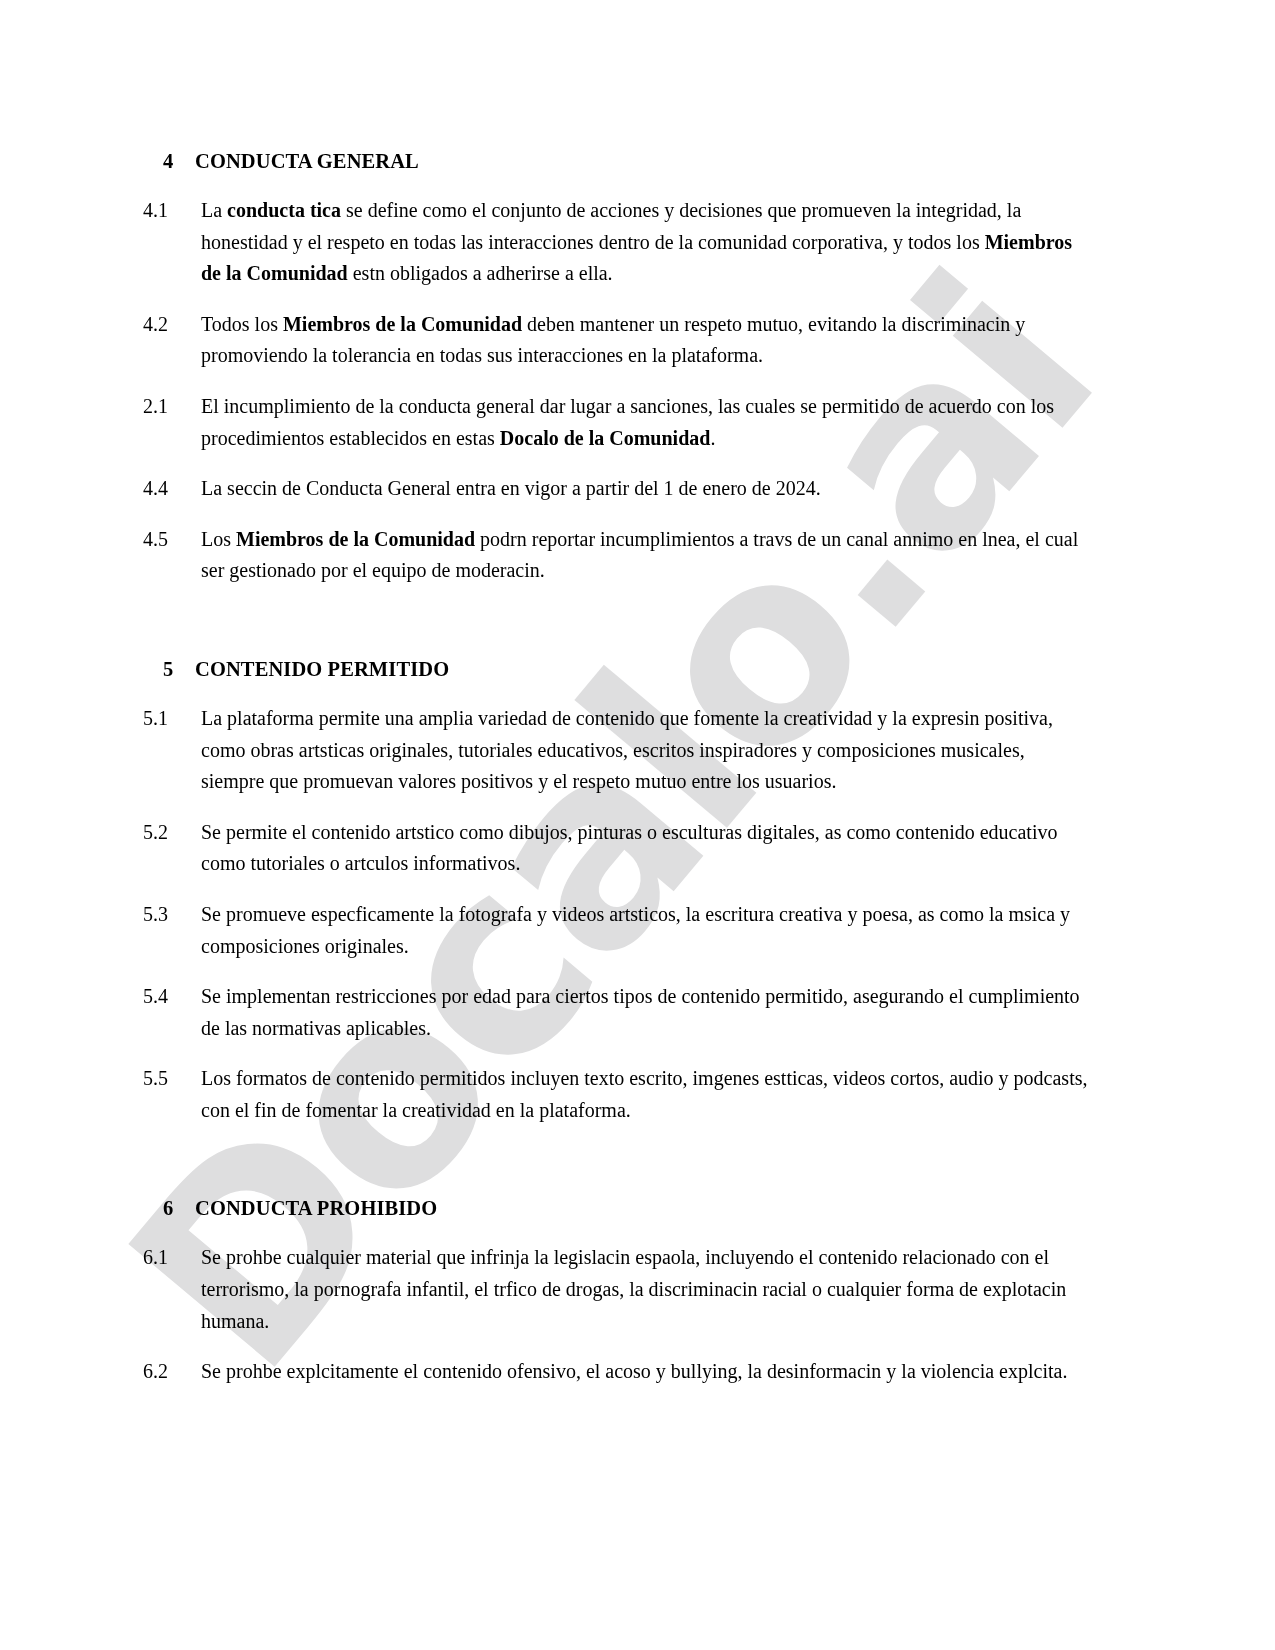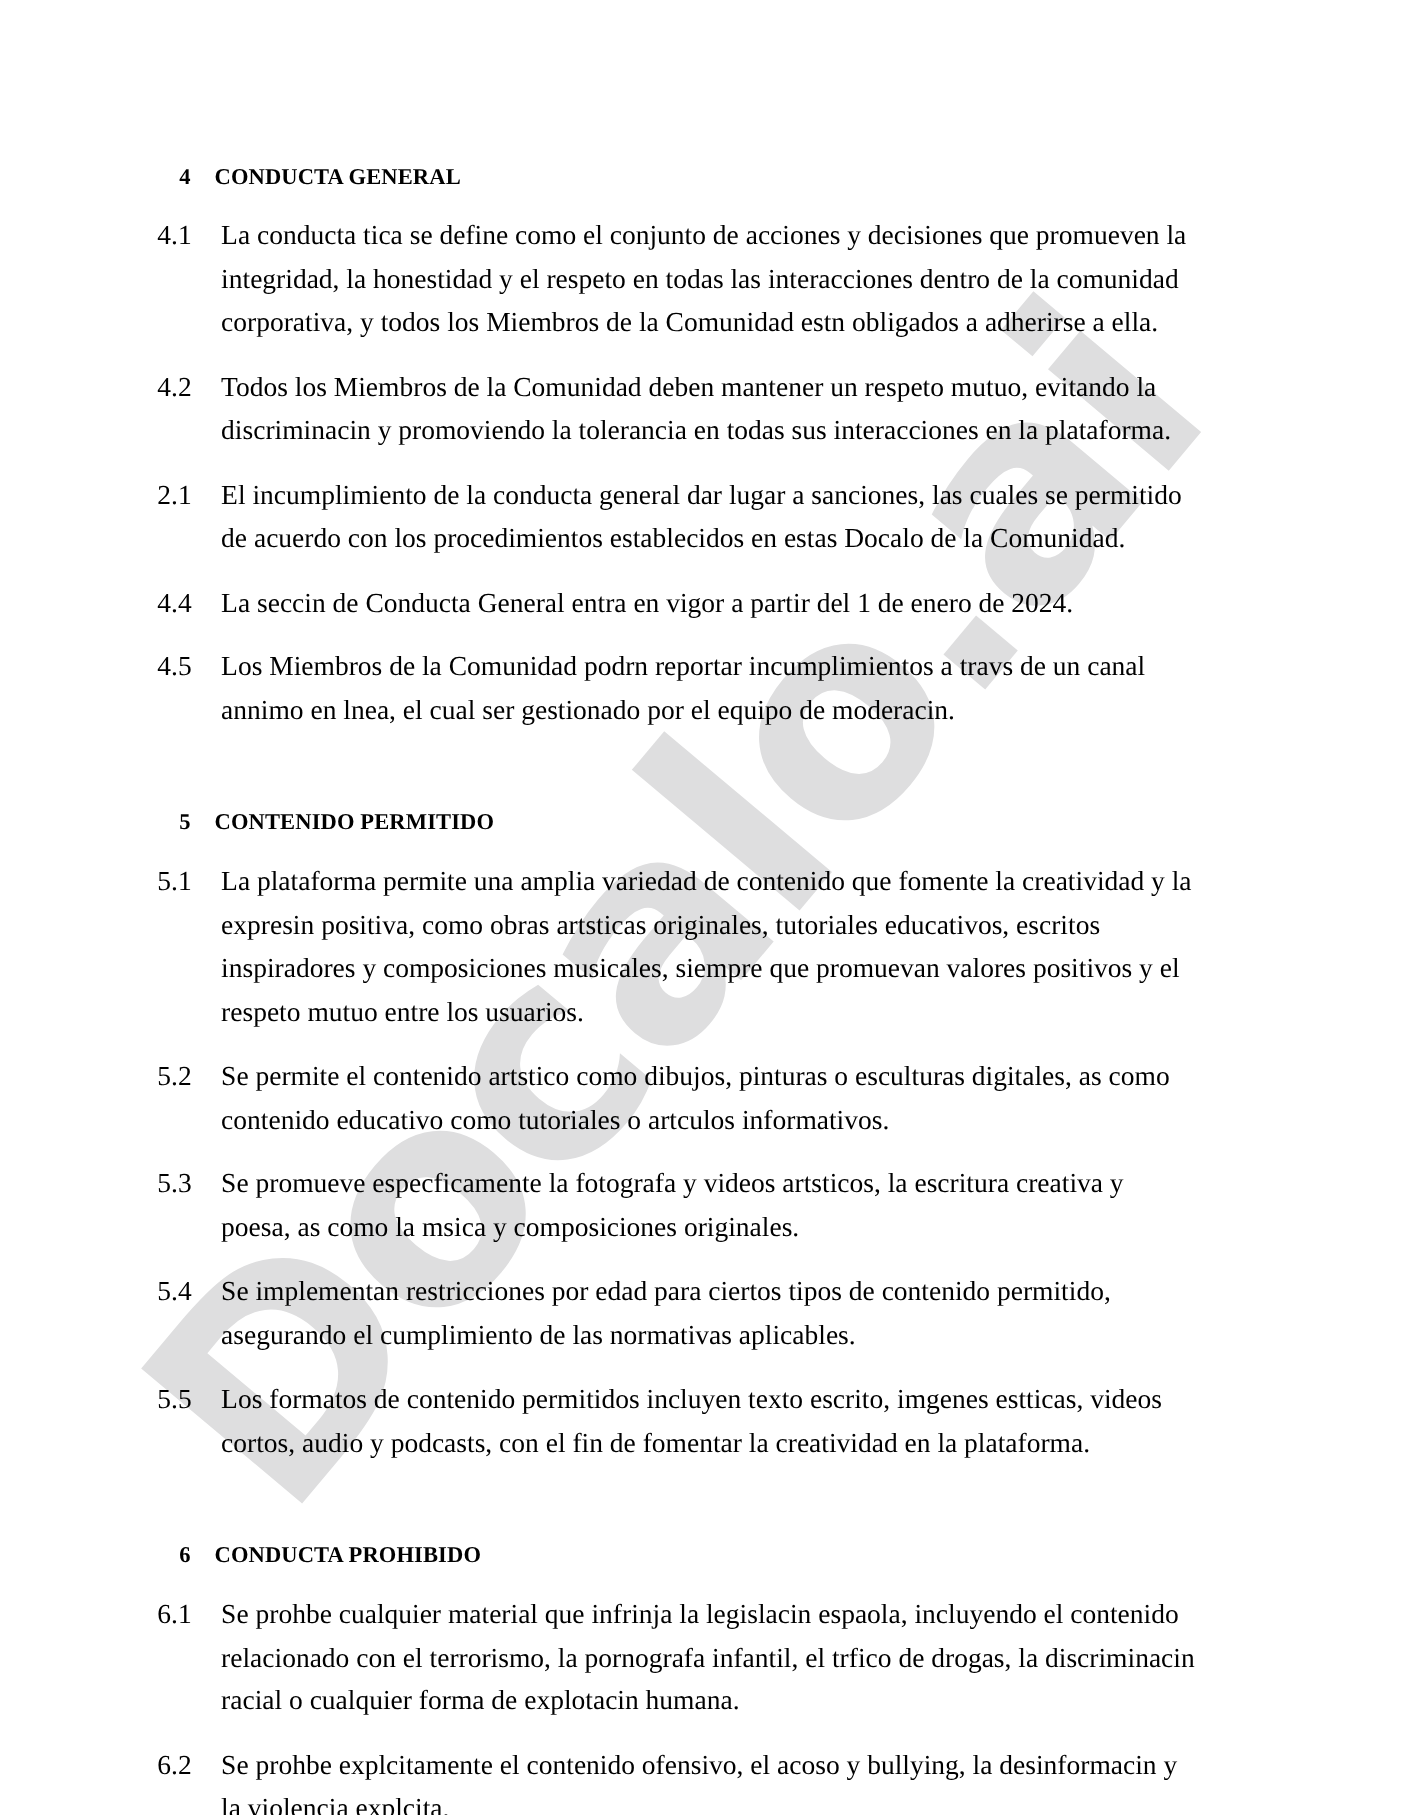--- a/index.html
+++ b/index.html
@@ -75,35 +75,35 @@
     box-sizing: border-box;
   }
   .section-heading .sec-title {
     flex: 1;
   }
 
   .clause {
     display: flex;
     align-items: baseline;
     margin: 0 0 19px 0;
-    font-size: 25px;
+    font-size: 20px;
     line-height: 1.58;
   }
   .clause .clause-num {
     width: 58px;
     flex: 0 0 58px;
     text-align: left;
     box-sizing: border-box;
   }
   .clause .clause-body {
     flex: 1;
     text-align: left;
   }
   .clause .clause-body b {
-    font-weight: 400;
+    font-weight: 700;
   }
 
   .section-gap {
     height: 52px;
   }
 </style>
 </head>
 <body>
 
 <div id="page">

